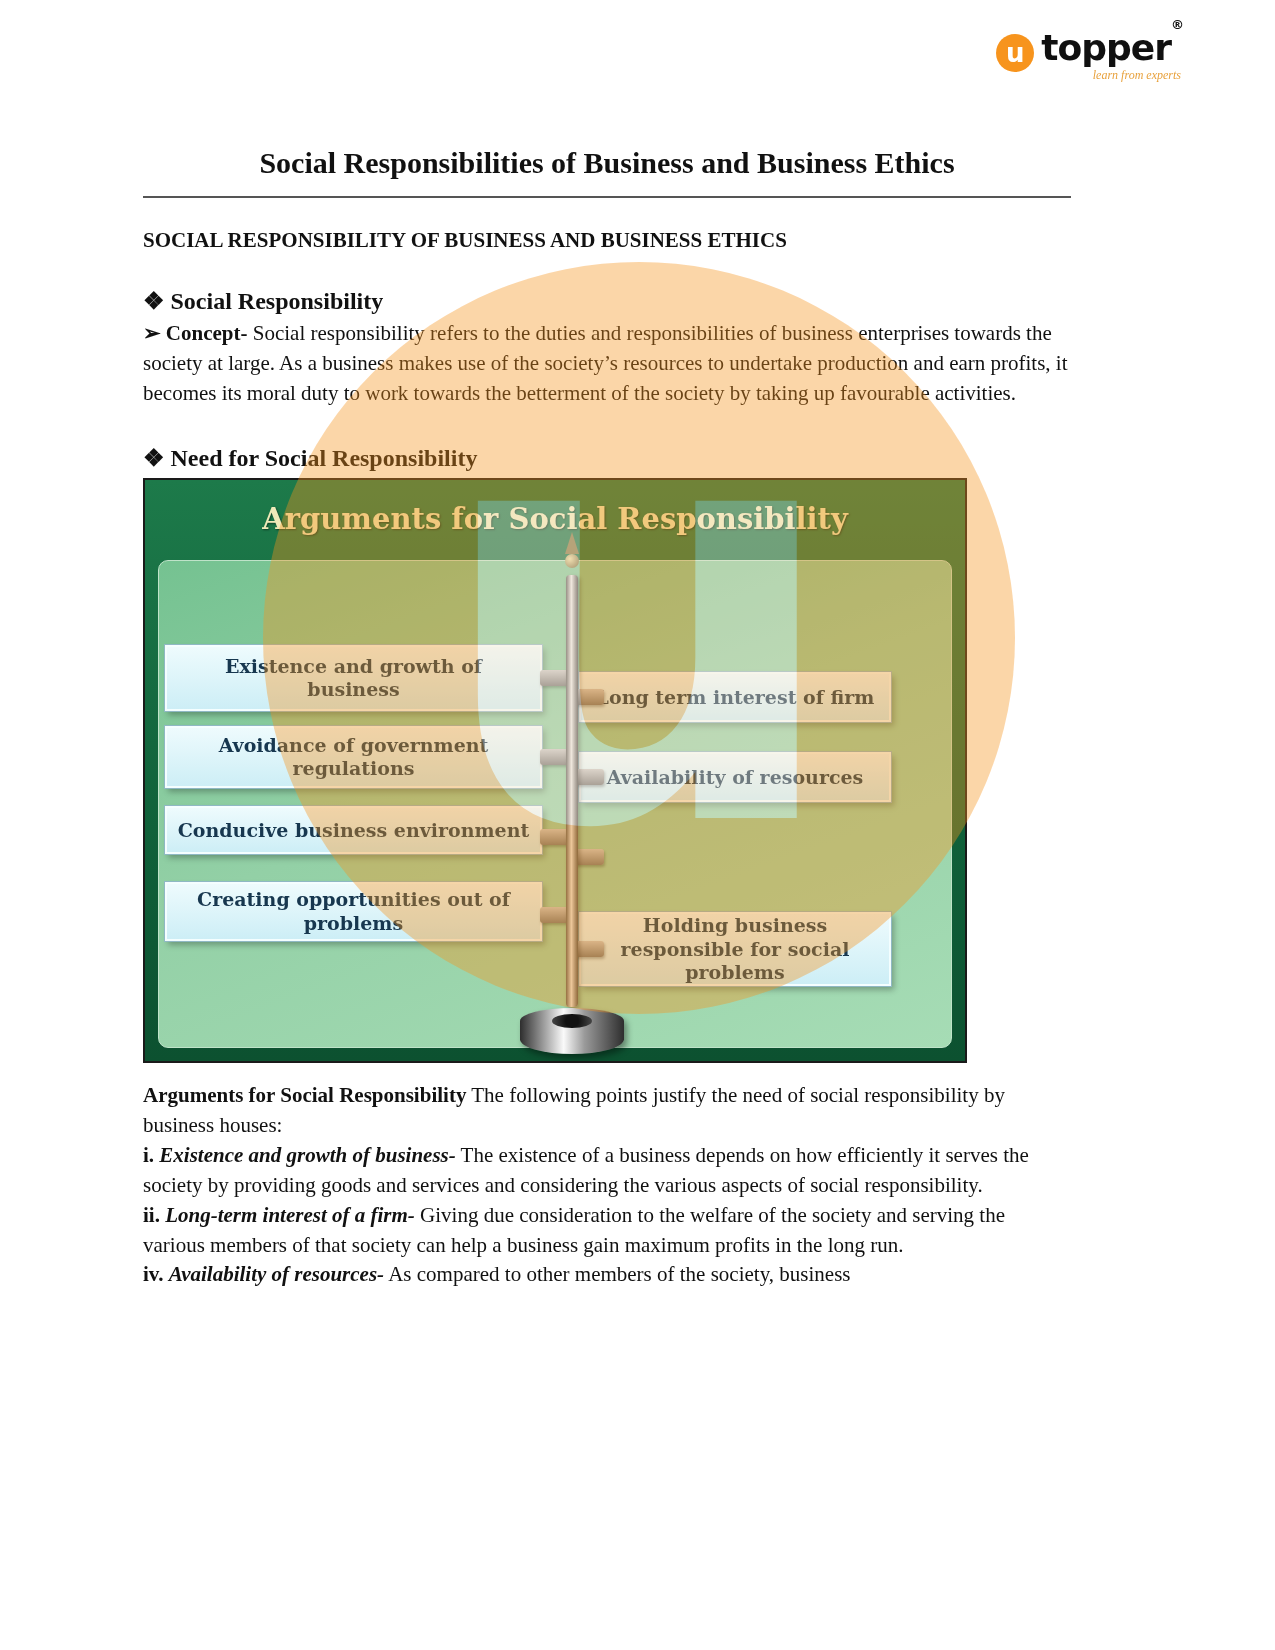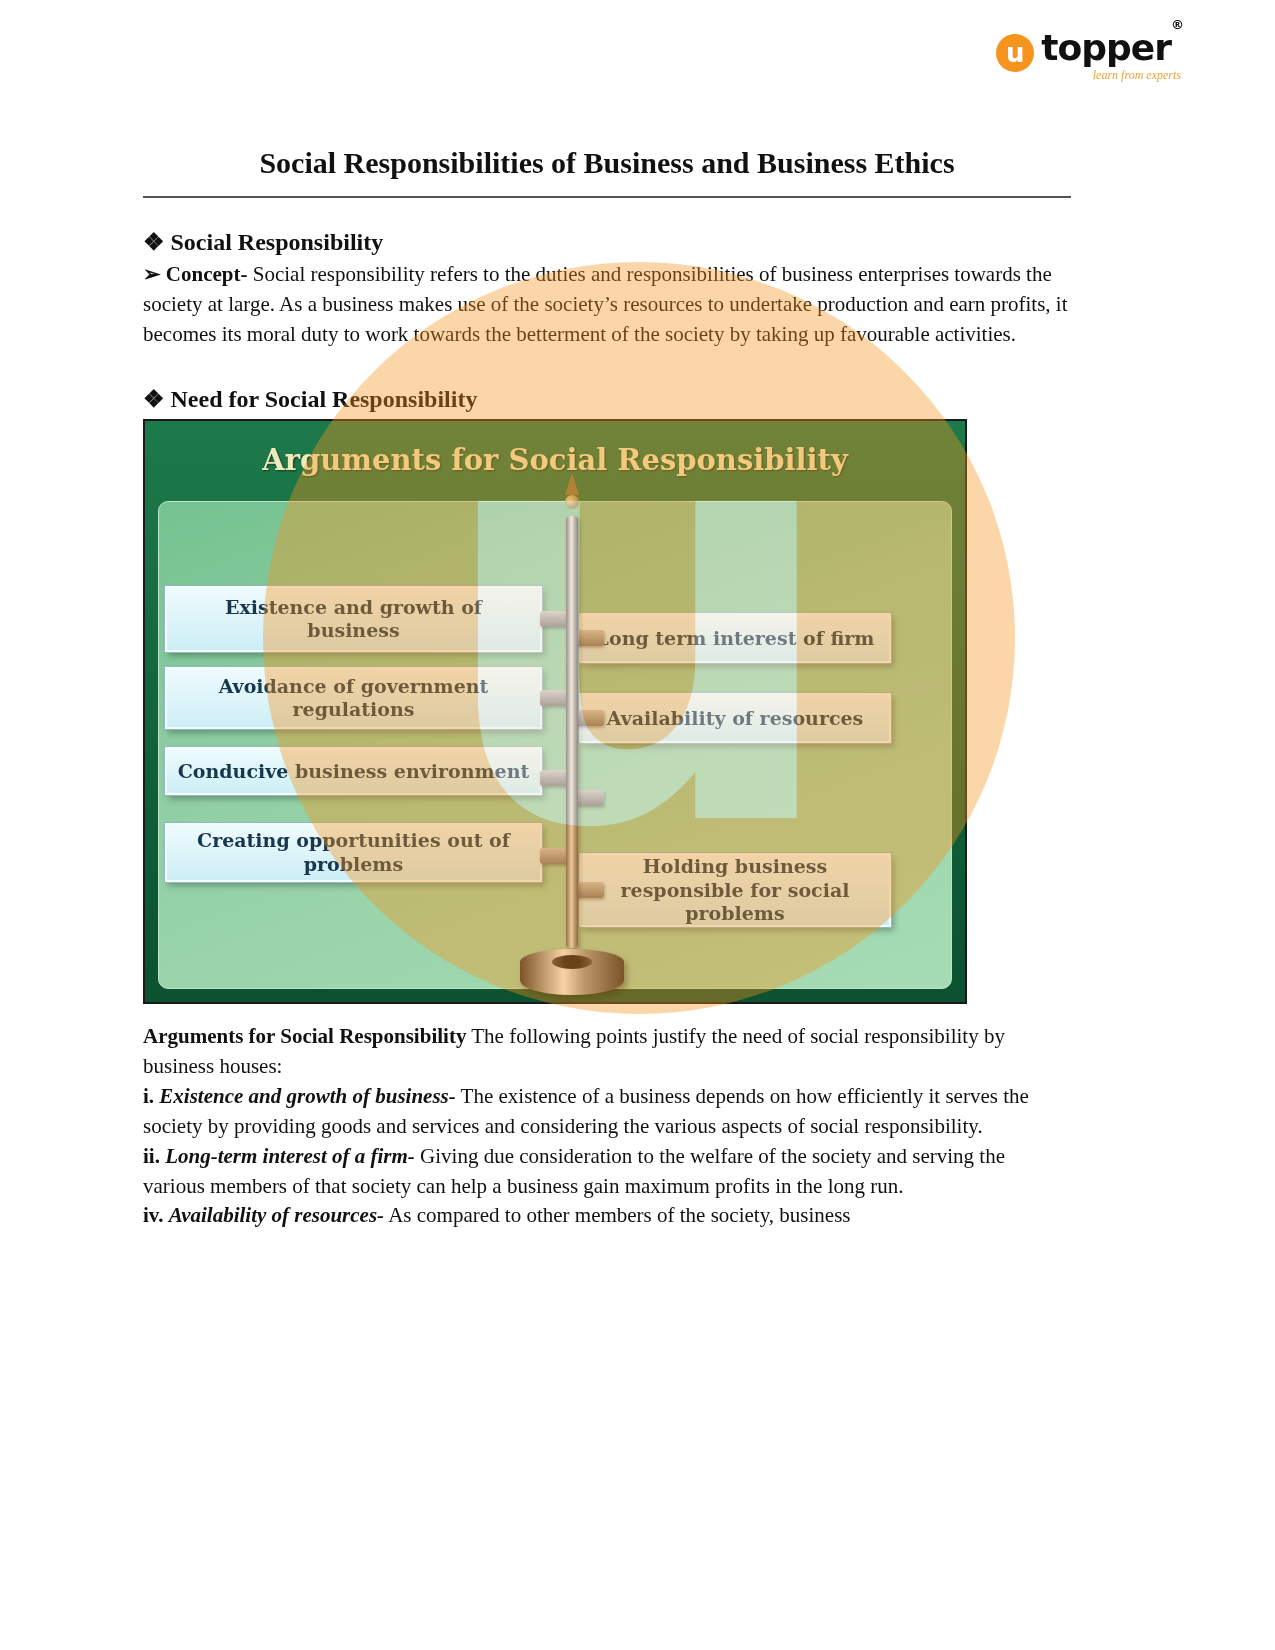--- a/index.html
+++ b/index.html
@@ -103,20 +103,21 @@
 
   <div class="watermark">
     <div class="watermark-u">u</div>
   </div>
 
   <div class="content">
 
     <h1 class="doc-title">Social Responsibilities of Business and Business Ethics</h1>
     <hr class="rule">
 
+    <div class="main-heading">SOCIAL RESPONSIBILITY OF BUSINESS AND BUSINESS ETHICS</div>
 
     <div class="bullet-heading">❖ Social Responsibility</div>
 
     <p class="para">
       <span class="b">➢ Concept-</span>
       <span>Social responsibility refers to the duties and responsibilities of business enterprises towards the society at large. As a business makes use of the society’s resources to undertake production and earn profits, it becomes its moral duty to work towards the betterment of the society by taking up favourable activities.</span>
     </p>
 
     <div class="gap-lg"></div>
 

